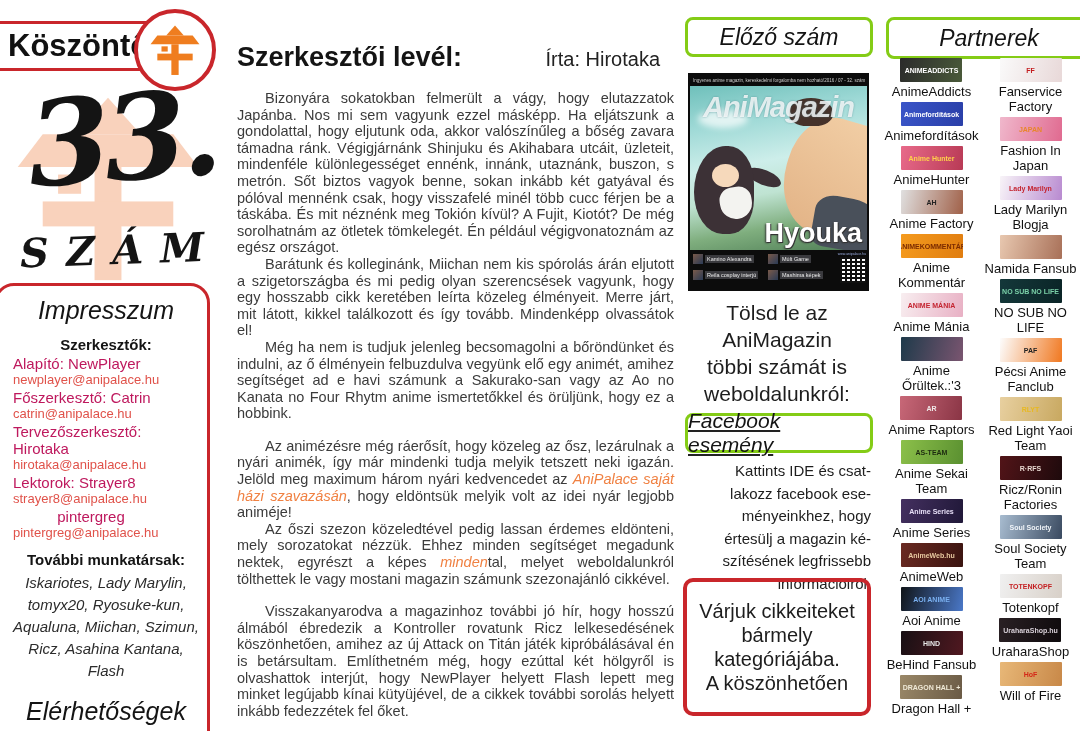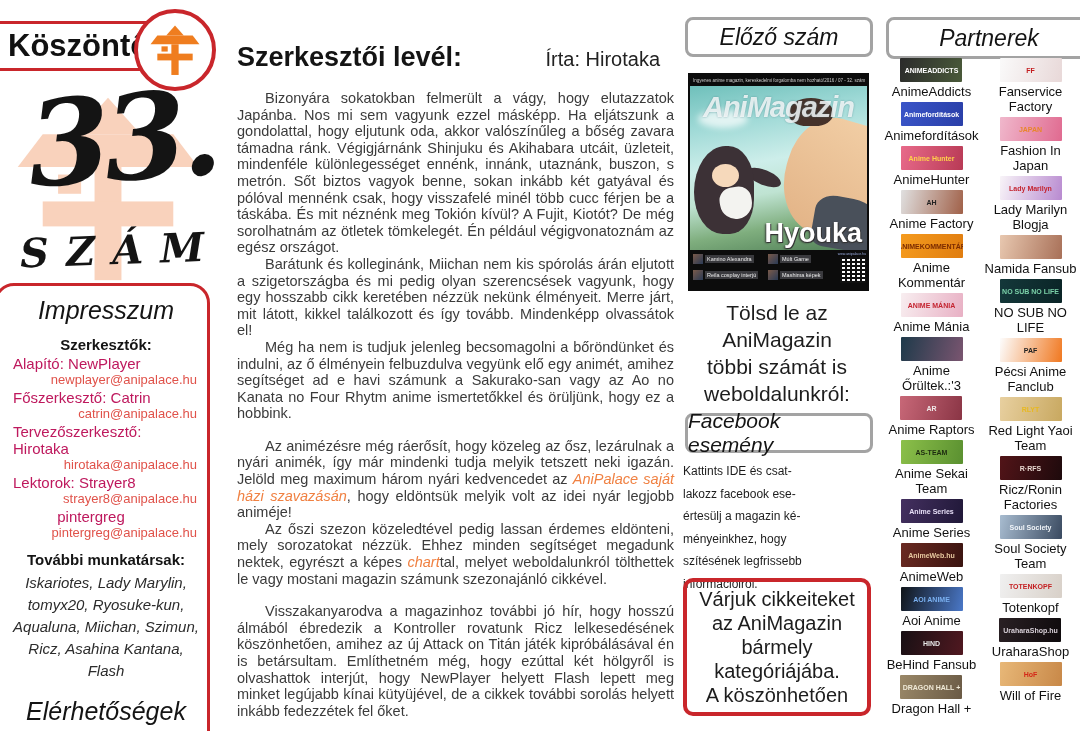--- a/index.html
+++ b/index.html
@@ -22,36 +22,36 @@
   .issue-word{position:absolute;left:20px;top:226px;font-family:"DejaVu Serif",serif;
     font-style:italic;font-weight:bold;font-size:40px;color:#141414;letter-spacing:17px;
     transform:rotate(-2deg);z-index:1;}
 
   .imp-box{position:absolute;left:-6px;top:283px;width:216px;height:470px;
     border:3px solid #c9262b;border-radius:20px;padding:8px 8px 0 16px;box-sizing:border-box;}
   .imp-title{font-size:25px;font-style:italic;text-align:center;color:#141414;margin-top:2px;}
   .imp-h{font-size:15px;font-weight:bold;text-align:center;margin-top:11px;color:#141414;}
   .ed-line{font-size:15px;color:#be185d;margin-top:2px;}
   .ed-line.centered{text-align:center;padding-right:30px;}
-  .ed-email{font-size:13px;color:#e0524a;text-align:right;padding-right:2px;line-height:15px;}
+  .ed-email{font-size:13px;color:#e0524a;text-align:left;padding-right:2px;line-height:15px;}
   .staff-text{font-size:15px;font-style:italic;text-align:center;line-height:22px;margin-top:4px;color:#2c2c2c;}
   .cont-title{font-size:25px;font-style:italic;text-align:center;color:#141414;margin-top:15px;}
 
   
   .letter{position:absolute;left:237px;top:42px;width:437px;}
   .letter-head{display:flex;align-items:baseline;}
   .letter-title{font-size:27px;font-weight:bold;color:#141414;}
   .letter-byline{font-size:20px;color:#222;margin-left:auto;padding-right:14px;}
   .letter-body{margin-top:17px;font-size:14.5px;line-height:16.6px;text-align:justify;color:#3b3b3b;}
   .letter-body p{margin:0;text-indent:28px;}
   .gap{height:16px;}
   .olink{color:#f08142;font-style:italic;}
 
   
-  .rbox{border:3px solid #a3a3a3;border-radius:8px;background:#fff;
+  .rbox{border:3px solid #84cc16;border-radius:8px;background:#fff;
     display:flex;align-items:center;justify-content:center;}
   .prev-box{position:absolute;left:685px;top:17px;width:182px;height:34px;}
   .rbox span{font-size:23px;font-style:italic;color:#141414;}
   .cover{position:absolute;left:688px;top:73px;width:181px;height:218px;background:#0c0c0c;
     padding:2px;box-sizing:border-box;}
   .cover-topbar{height:11px;display:flex;justify-content:space-between;align-items:center;
     padding:0 3px;color:#cfcfcf;font-size:4.5px;white-space:nowrap;overflow:hidden;}
   .cover-art{position:relative;height:164px;overflow:hidden;
     background:linear-gradient(170deg,#6fc0bb 0%,#9ed9d6 22%,#cdeeea 45%,#bfe3d2 62%,#7fae7e 80%,#4e7d55 100%);}
   .cloud{position:absolute;background:rgba(255,255,255,.7);border-radius:50%;filter:blur(3px);}
@@ -74,24 +74,24 @@
   .chip{position:absolute;display:flex;align-items:center;gap:2px;}
   .chip .thumb{width:10px;height:10px;background:linear-gradient(135deg,#7a5a4a,#2a3a55);flex:0 0 auto;}
   .chip .ctext{font-size:5.5px;color:#eee;background:rgba(70,70,75,.8);padding:1px 2px;white-space:nowrap;}
   .qr{position:absolute;right:1px;top:7px;width:26px;height:26px;background:#fff;
     background-image:repeating-linear-gradient(0deg,#111 0 2px,transparent 2px 4px),
                      repeating-linear-gradient(90deg,#111 0 2px,transparent 2px 5px);}
   .qr-url{position:absolute;right:1px;top:2px;font-size:3.5px;color:#9ad;}
 
   .download-text{position:absolute;left:683px;top:299px;width:188px;text-align:center;
     font-size:21px;line-height:27px;color:#1d1d1d;}
-  .fb-box{position:absolute;left:685px;top:413px;width:182px;height:34px;}
+  .fb-box{position:absolute;left:685px;top:413px;width:182px;height:34px;text-decoration:underline;}
   .fb-box span{font-size:21px;}
-  .fb-text{position:absolute;left:683px;top:460px;width:188px;text-align:left;
-    font-size:12px;line-height:22.5px;color:#1d1d1d;}
+  .fb-text{position:absolute;left:683px;top:460px;width:188px;text-align:right;
+    font-size:15px;line-height:22.5px;color:#1d1d1d;}
   .submit-box{position:absolute;left:683px;top:578px;width:188px;height:138px;
     border:4px solid #c9262b;border-radius:10px;box-sizing:border-box;
     display:flex;align-items:center;justify-content:center;text-align:center;
     font-size:20px;line-height:24px;color:#1d1d1d;}
 
   
   .partners-box{position:absolute;left:886px;top:17px;width:200px;height:36px;}
   .partners-grid{position:absolute;left:882px;top:58px;width:198px;display:flex;}
   .pcol{width:99px;display:flex;flex-direction:column;align-items:center;}
   .pentry{margin-bottom:3px;text-align:center;cursor:pointer;}
@@ -153,25 +153,25 @@
 
   </div>
 
   <div class="letter">
     <div class="letter-head">
       <div class="letter-title">Szerkesztői levél:</div>
       <div class="letter-byline">Írta: Hirotaka</div>
     </div>
     <div class="letter-body">
       <p>Bizonyára sokatokban felmerült a vágy, hogy elutazzatok Japánba. Nos mi sem vagyunk ezzel másképp. Ha eljátszunk a gondolattal, hogy eljutunk oda, akkor valószínűleg a bőség zavara támadna ránk. Végigjárnánk Shinjuku és Akihabara utcáit, üzleteit, mindenféle különlegességet ennénk, innánk, utaznánk, buszon, s metrón. Sőt biztos vagyok benne, sokan inkább két gatyával és pólóval mennénk csak, hogy visszafelé minél több cucc férjen be a táskába. És mit néznénk meg Tokión kívül? A Fujit, Kiotót? De még sorolhatnám az ötletek tömkelegét. Én például végigvonatoznám az egész országot.</p>
-      <p>Barátunk és kolleginánk, Miichan nem kis spórolás árán eljutott a szigetországba és mi pedig olyan szerencsések vagyunk, hogy egy hosszabb cikk keretében nézzük nekünk élményeit. Merre járt, mit látott, kikkel találkozott és így tovább. Mindenképp olvassátok el!</p>
+      <p>Barátunk és kolleginánk, Miichan nem kis spórolás árán eljutott a szigetországba és mi pedig olyan szerencsések vagyunk, hogy egy hosszabb cikk keretében leírta közeleg élményeit. Merre járt, mit látott, kikkel találkozott és így tovább. Mindenképp olvassátok el!</p>
       <p>Még ha nem is tudjuk jelenleg becsomagolni a bőröndünket és indulni, az ő élményein felbuzdulva vegyünk elő egy animét, amihez segítséget ad e havi számunk a Sakurako-san vagy az Ao no Kanata no Four Rhytm anime ismertetőkkel és örüljünk, hogy ez a hobbink.</p>
       <div class="gap"></div>
       <p><span>Az animézésre még ráerősít, hogy közeleg az ősz, lezárulnak a nyári animék, így már mindenki tudja melyik tetszett neki igazán. Jelöld meg maximum három nyári kedvencedet az </span><span class="olink">AniPalace saját házi szavazásán</span><span>, hogy eldöntsük melyik volt az idei nyár legjobb animéje!</span></p>
-      <p><span>Az őszi szezon közeledtével pedig lassan érdemes eldönteni, mely sorozatokat nézzük. Ehhez minden segítséget megadunk nektek, egyrészt a képes </span><span class="olink">chart</span><span>tal, melyet weboldalunkról tölthettek le vagy mostani magazin számunk szezonajánló cikkével.</span></p>
+      <p><span>Az őszi szezon közeledtével pedig lassan érdemes eldönteni, mely sorozatokat nézzük. Ehhez minden segítséget megadunk nektek, egyrészt a képes </span><span class="olink">minden</span><span>tal, melyet weboldalunkról tölthettek le vagy mostani magazin számunk szezonajánló cikkével.</span></p>
       <div class="gap"></div>
       <p>Visszakanyarodva a magazinhoz további jó hír, hogy hosszú álmából ébredezik a Kontroller rovatunk Ricz lelkesedésének köszönhetően, amihez az új Attack on Titán játék kipróbálásával én is betársultam. Említhetném még, hogy ezúttal két hölgyről is olvashattok interjút, hogy NewPlayer helyett Flash lepett meg minket legújabb kínai kütyüjével, de a cikkek további sorolás helyett inkább fedezzétek fel őket.</p>
       <div class="gap"></div>
 
     </div>
   </div>
 
   <div class="rbox prev-box">
     <span>Előző szám</span>
   </div>
@@ -227,30 +227,29 @@
   </div>
 
   <div class="rbox fb-box">
     <span style="font-size:21px;">Facebook esemény</span>
   </div>
 
   <div class="fb-text">
 
   <div>Kattints IDE és csat-</div>
       <div>lakozz facebook ese-</div>
+      <div>ményeinkhez, hogy</div>
       <div>értesülj a magazin ké-</div>
-      <div>ményeinkhez, hogy</div>
       <div>szítésének legfrissebb</div>
       <div>információiról.</div>
     </div>
 
   <div class="submit-box">
     <div>
         <div>Várjuk cikkeiteket</div>
-        <div>az AniMagazin</div>
         <div>bármely</div>
         <div>kategóriájába.</div>
         <div>A köszönhetően</div>
       </div>
   </div>
 
   <div class="rbox partners-box">
     <span>Partnerek</span>
   </div>
 

